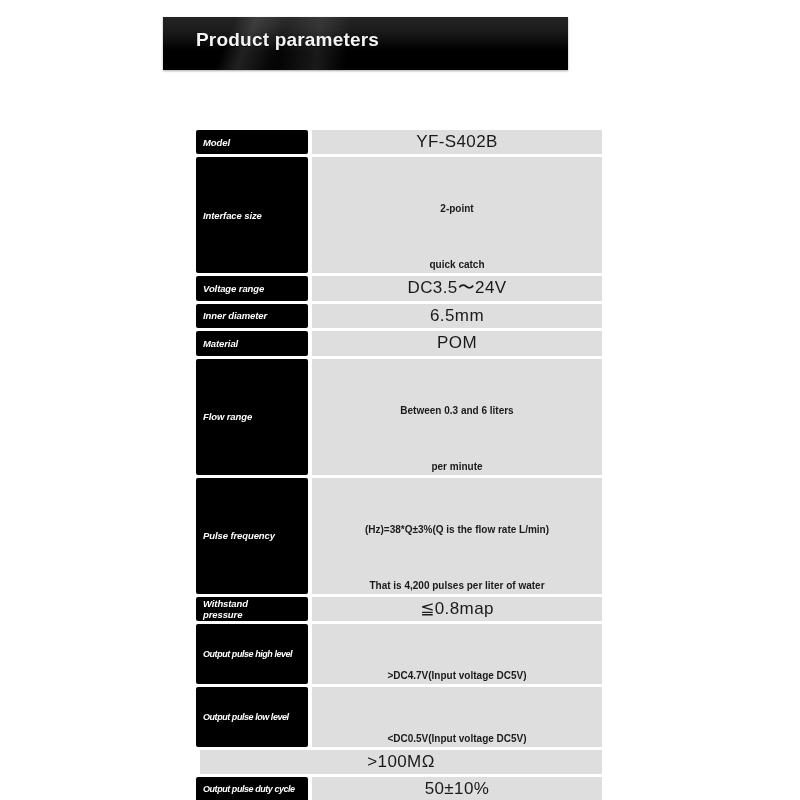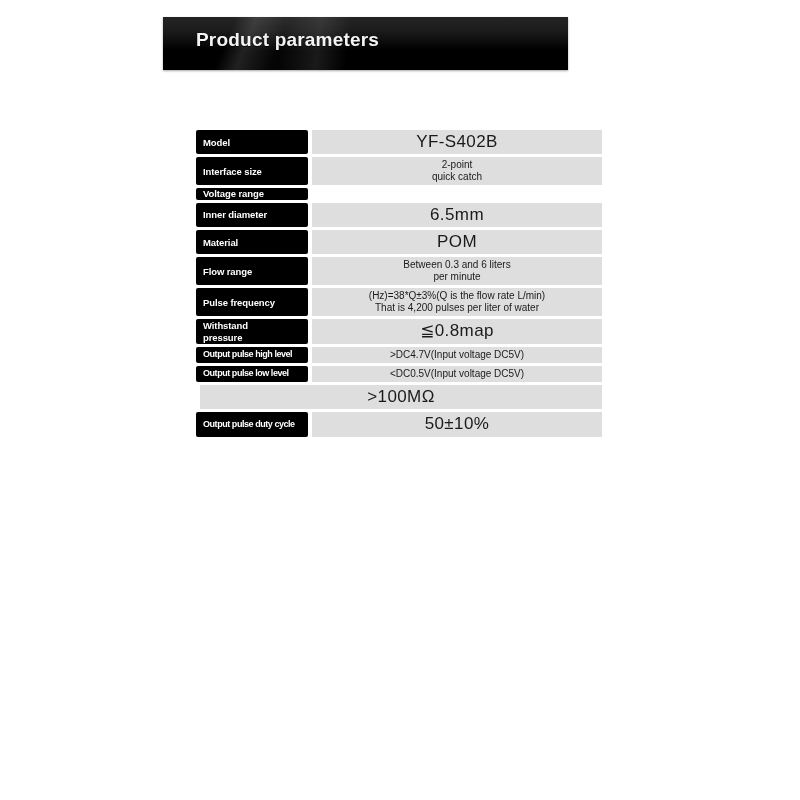--- a/index.html
+++ b/index.html
@@ -86,38 +86,38 @@
     padding: 0 0 0 7px;
     box-sizing: border-box;
     line-height: 1.18;
     letter-spacing: -0.1px;
   }
   .spec-label.tight {
     font-size: 9px;
     letter-spacing: -0.45px;
     justify-content: center;
   }
-  .spec-label span { display: block; }
+  .spec-label span { display: block; font-style: italic; }
   .spec-value {
     flex: 1 1 auto;
     margin-left: 4px;
     background: #dedede;
     color: #1a1a1a;
     display: flex;
     flex-direction: column;
     align-items: center;
     justify-content: center;
     text-align: center;
     line-height: 1.2;
     box-sizing: border-box;
     padding: 2px 20px;
   }
   .spec-value span { display: block; }
   .v-big   { font-size: 17px; letter-spacing: 0.4px; }
-  .v-small { font-size: 10px; font-weight: normal; }
+  .v-small { font-size: 10px; font-weight: bold; margin-top: 44px; }
 
   
   #drawings {
     position: absolute;
     left: 0;
     top: 462px;
     width: 800px;
     height: 338px;
   }
   #drawings svg { display: block; }
@@ -156,20 +156,23 @@
       </div>
       <div class="spec-value">
         <span class="v-small">2-point</span>
         <span class="v-small">quick catch</span>
       </div>
     </div>
     <div class="spec-row">
       <div class="spec-label">
         <span>Voltage range</span>
       </div>
+      <div class="spec-value">
+        <span class="v-big">DC3.5〜24V</span>
+      </div>
     </div>
     <div class="spec-row">
       <div class="spec-label">
         <span>Inner diameter</span>
       </div>
       <div class="spec-value">
         <span class="v-big">6.5mm</span>
       </div>
     </div>
     <div class="spec-row">

